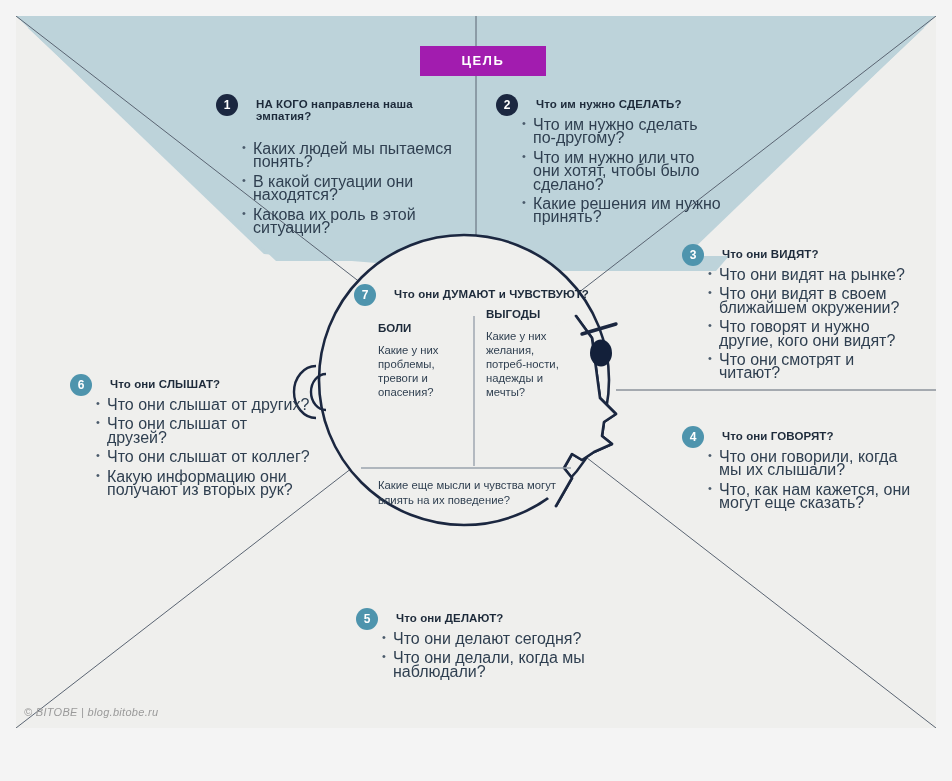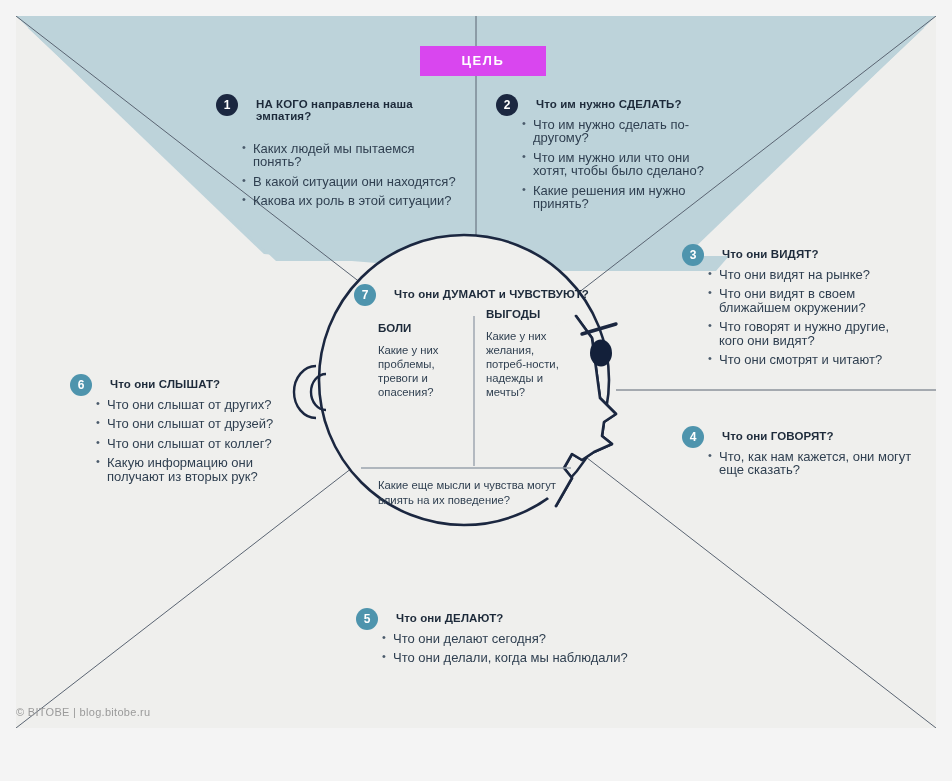--- a/index.html
+++ b/index.html
@@ -11,35 +11,35 @@
   #canvas{
     position:absolute;left:16px;top:16px;width:920px;height:712px;
     background:#efefed;overflow:hidden;
   }
   #canvas svg.layer{position:absolute;left:0;top:0;width:920px;height:712px;}
   .txt{position:absolute;color:#2b3a4a;}
   .hd{font-weight:bold;font-size:11.5px;color:#1d2a3a;letter-spacing:.1px;}
   .ul{list-style:none;margin:0;padding:0;}
   .ul li{
     position:relative;padding-left:11px;margin:0 0 6px 0;
-    font-size:13px;line-height:13.4px;color:#2f3f50;
+    font-size:16px;line-height:13.4px;color:#2f3f50;
   }
   .ul li:before{
     content:"•";position:absolute;left:0;top:-1px;color:#4a5a6b;font-size:11px;
   }
   .badge{
     position:absolute;width:22px;height:22px;border-radius:50%;
     color:#fff;font-weight:bold;font-size:12px;
     display:flex;align-items:center;justify-content:center;
   }
   .badge.navy{background:#1b2740;}
   .badge.teal{background:#4e94ad;}
   .sec{position:absolute;}
   .goal{
-    position:absolute;background:#d946ef;color:#fff;font-weight:bold;
+    position:absolute;background:#a21caf;color:#fff;font-weight:bold;
     font-size:13px;letter-spacing:1.6px;text-align:center;
     padding:7px 0 8px 0;
   }
   .colhd{font-weight:bold;font-size:11.5px;color:#1d2a3a;margin-bottom:9px;}
   .colbody{font-size:11.3px;line-height:14px;color:#2f3f50;}
   .footer{
     position:absolute;font-size:11px;color:#9a9a9a;letter-spacing:.3px;
   }
   .headline-note{font-size:11.3px;line-height:14.5px;color:#2f3f50;}
 </style>
@@ -135,20 +135,21 @@
         <li>Что они смотрят и читают?</li>
       </ul>
     </div>
 
     <div class="sec" style="left:666px;top:410px;width:230px;">
       <div class="badge teal" style="left:0;top:0;">4</div>
       <div class="hd" style="margin-left:40px;padding-top:4px;">
         <span>Что они </span><span>ГОВОРЯТ?</span>
       </div>
       <ul class="ul" style="margin-left:26px;margin-top:8px;">
+        <li>Что они говорили, когда мы их слышали?</li>
         <li>Что, как нам кажется, они могут еще сказать?</li>
       </ul>
     </div>
 
     <div class="sec" style="left:340px;top:592px;width:320px;">
       <div class="badge teal" style="left:0;top:0;">5</div>
       <div class="hd" style="margin-left:40px;padding-top:4px;">
         <span>Что они </span><span>ДЕЛАЮТ?</span>
       </div>
       <ul class="ul" style="margin-left:26px;margin-top:8px;">
@@ -182,16 +183,16 @@
       <div class="colbody">Какие у них проблемы, тревоги и опасения?</div>
     </div>
 
     <div class="sec" style="left:470px;top:292px;width:88px;">
       <div class="colhd">ВЫГОДЫ</div>
       <div class="colbody">Какие у них желания, потреб-ности, надежды и мечты?</div>
     </div>
 
     <div class="txt headline-note" style="left:362px;top:462px;width:190px;">Какие еще мысли и чувства могут влиять на их поведение?</div>
 
-    <div class="footer" style="left:0;top:690px;">© BITOBE  |  blog.bitobe.ru</div>
+    <div class="footer" style="left:8px;top:690px;font-style:italic;">© BITOBE  |  blog.bitobe.ru</div>
 
   </div>
 </div>
 
 </body></html>

